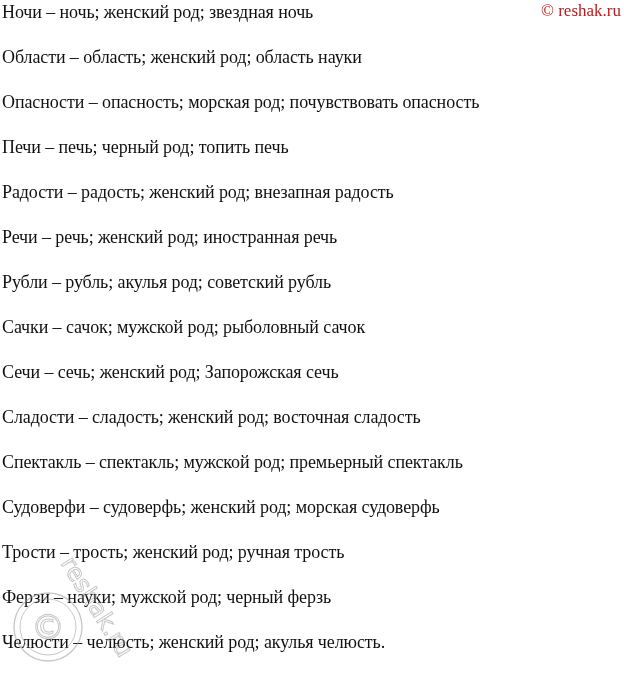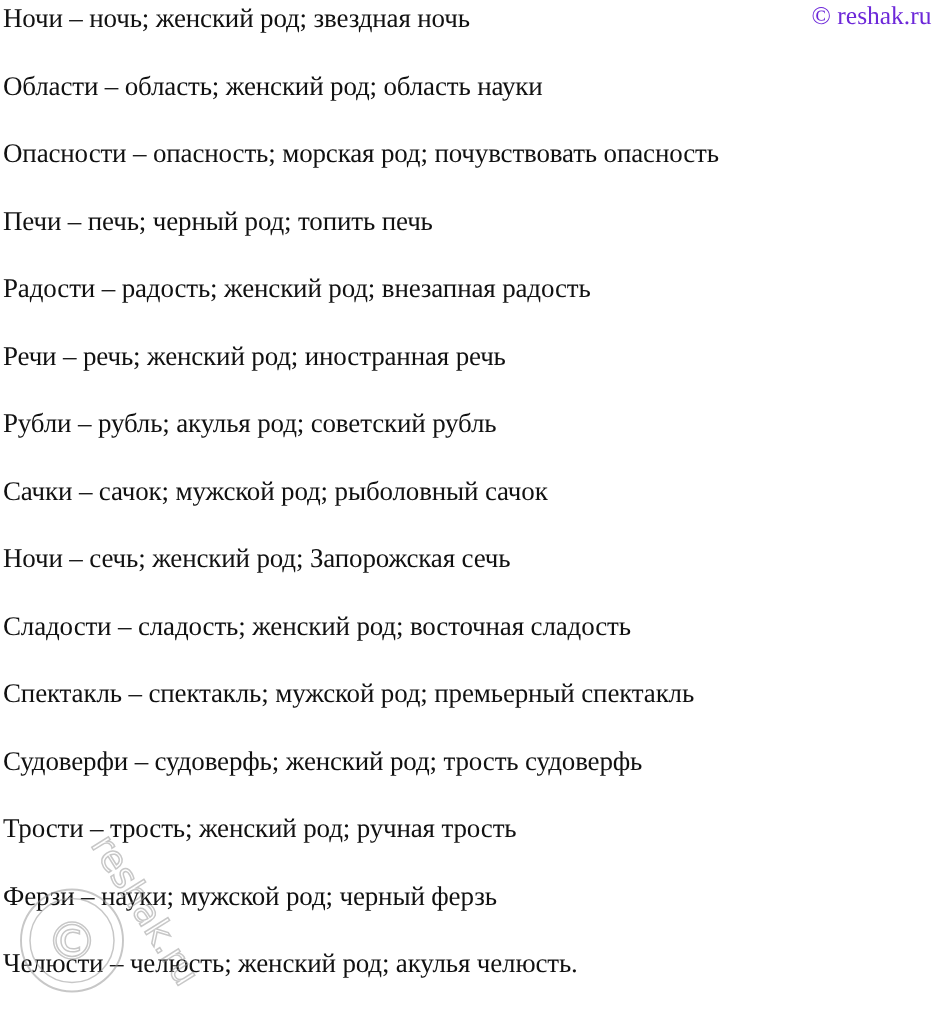--- a/index.html
+++ b/index.html
@@ -22,21 +22,21 @@
       line-height: 24px;
       white-space: nowrap;
       letter-spacing: -0.1px;
     }
     .copyright {
       position: absolute;
       right: 3px;
       top: 0px;
       font-size: 17px;
       line-height: 22px;
-      color: #6d28d9;
+      color: #b91c1c;
       white-space: nowrap;
     }
     .watermark {
       position: absolute;
       left: 8px;
       top: 555px;
       width: 140px;
       height: 120px;
       pointer-events: none;
       opacity: 0.55;
@@ -50,24 +50,24 @@
   <div class="copyright">© reshak.ru</div>
 
   <div class="line" style="top:0px">Ночи – ночь; женский род; звездная ночь</div>
   <div class="line" style="top:45px">Области – область; женский род; область науки</div>
   <div class="line" style="top:90px">Опасности – опасность; морская род; почувствовать опасность</div>
   <div class="line" style="top:135px">Печи – печь; черный род; топить печь</div>
   <div class="line" style="top:180px">Радости – радость; женский род; внезапная радость</div>
   <div class="line" style="top:225px">Речи – речь; женский род; иностранная речь</div>
   <div class="line" style="top:270px">Рубли – рубль; акулья род; советский рубль</div>
   <div class="line" style="top:315px">Сачки – сачок; мужской род; рыболовный сачок</div>
-  <div class="line" style="top:360px">Ночи – сечь; женский род; Запорожская сечь</div>
+  <div class="line" style="top:360px">Сечи – сечь; женский род; Запорожская сечь</div>
   <div class="line" style="top:405px">Сладости – сладость; женский род; восточная сладость</div>
   <div class="line" style="top:450px">Спектакль – спектакль; мужской род; премьерный спектакль</div>
-  <div class="line" style="top:495px">Судоверфи – судоверфь; женский род; трость судоверфь</div>
+  <div class="line" style="top:495px">Судоверфи – судоверфь; женский род; морская судоверфь</div>
   <div class="line" style="top:540px">Трости – трость; женский род; ручная трость</div>
   <div class="line" style="top:585px">Ферзи – науки; мужской род; черный ферзь</div>
   <div class="line" style="top:630px">Челюсти – челюсть; женский род; акулья челюсть.</div>
 
   <svg class="watermark" viewBox="0 0 140 120" xmlns="http://www.w3.org/2000/svg">
     <circle cx="40" cy="72" r="34" fill="none" stroke="#9a9a9a" stroke-width="1.3"></circle>
     <circle cx="40" cy="72" r="28" fill="none" stroke="#9a9a9a" stroke-width="1"></circle>
     <text x="40" y="84" text-anchor="middle" font-size="34" fill="none" stroke="#9a9a9a" stroke-width="1" font-family="DejaVu Sans, sans-serif">©</text>
     <text x="0" y="0" font-size="24" fill="none" stroke="#9a9a9a" stroke-width="1" font-family="DejaVu Sans, sans-serif" transform="translate(52,8) rotate(58)">reshak.ru</text>
   </svg>

